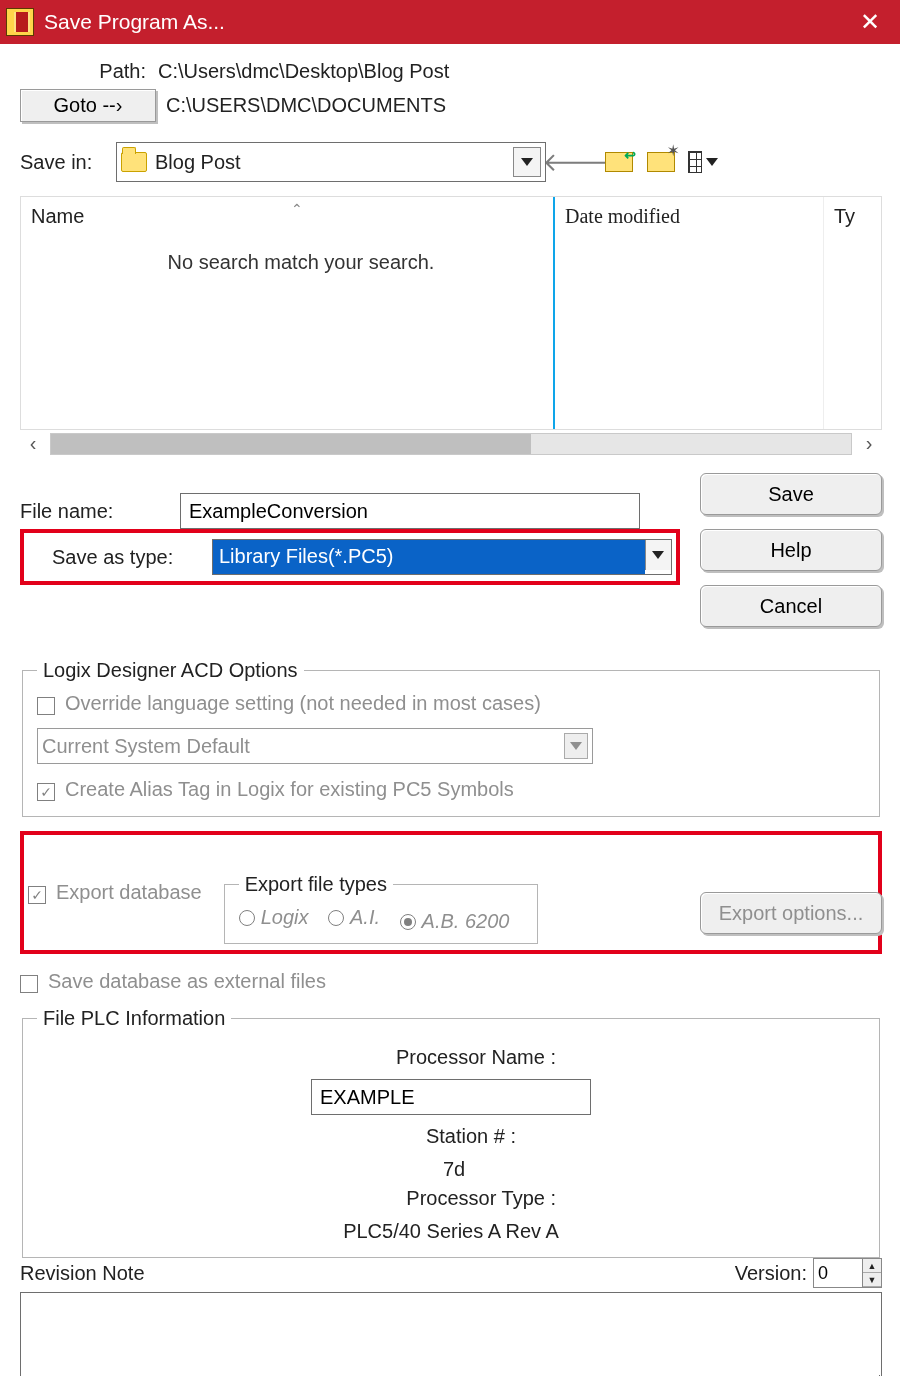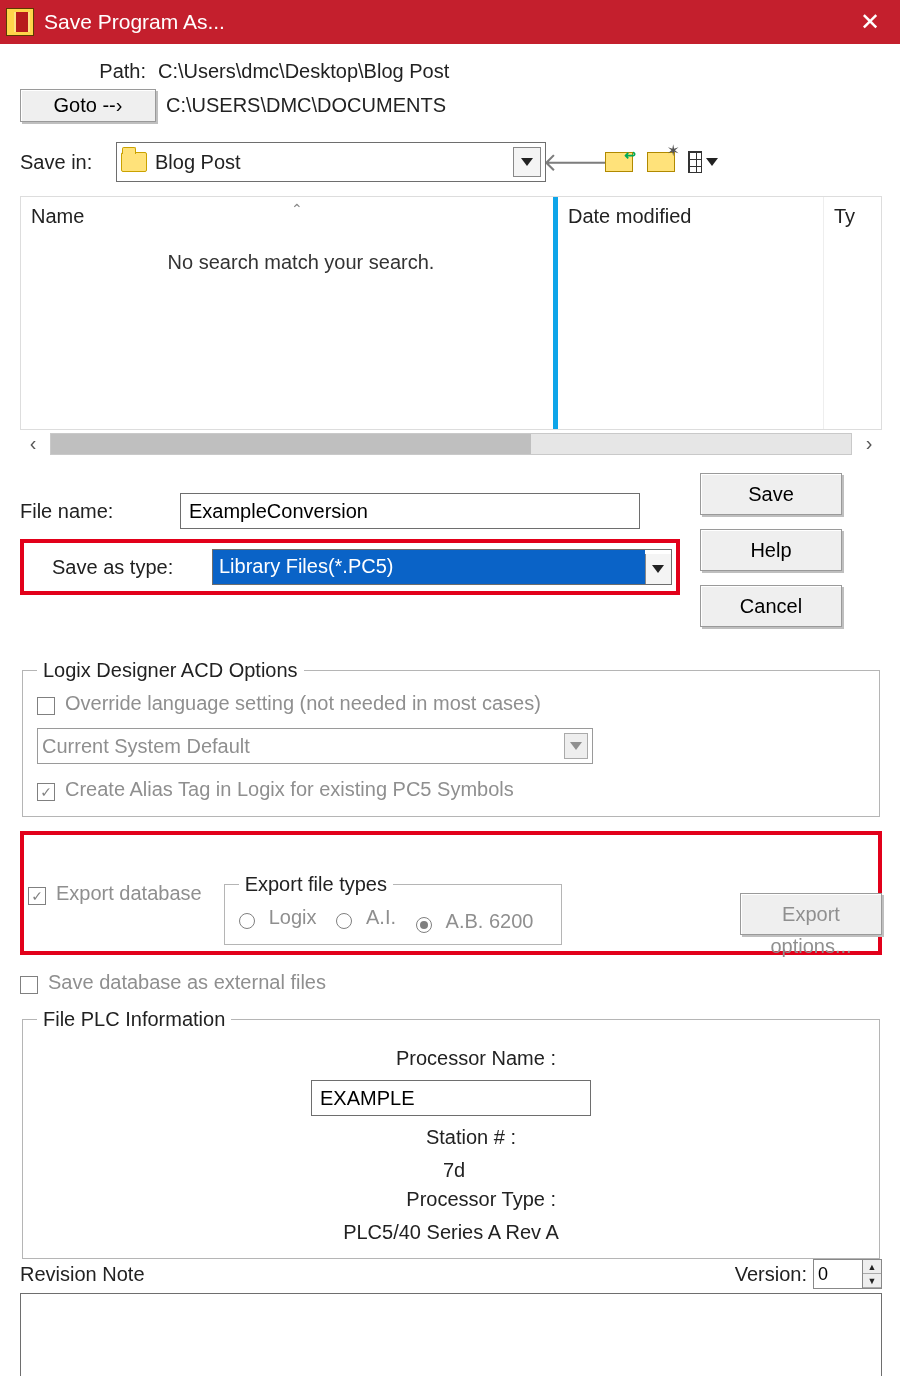--- a/index.html
+++ b/index.html
@@ -12,21 +12,21 @@
   .titlebar .title { color:#fff; font-size:21px; margin-left:10px; flex:1; }
   .titlebar .close  { color:#fff; font-size:24px; width:48px; text-align:center; cursor:pointer; }
 
   .body { padding:16px 18px 0 20px; font-size:20px; color:#222; }
 
   
   .row { display:flex; align-items:center; margin-bottom:6px; }
   .lbl-right { text-align:right; }
   .btn { background:#efefef; border:1px solid #9a9a9a; box-shadow:inset 1px 1px 0 #fff, 2px 2px 0 #bfbfbf; padding:4px 12px; font-size:20px; cursor:pointer; }
   .btn.w130 { width:136px; text-align:center; }
-  .btn.action { width:142px; height:42px; line-height:32px; text-align:center; }
+  .btn.action { width:182px; height:42px; line-height:32px; text-align:center;border-radius:6px; }
 
   
   .savein { display:flex; align-items:center; margin-top:20px; }
   .savein-combo { flex: 0 0 430px; height:40px; border:1px solid #6e6e6e; display:flex; align-items:center; padding:0 4px; margin-left:8px; position:relative; }
   .folder16 { width:26px; height:20px; background:#ffe27a; border:1px solid #caa200; border-radius:2px; margin-right:8px; position:relative; }
   .folder16::before { content:""; position:absolute; top:-6px; left:0; width:12px; height:6px; background:#ffe27a; border:1px solid #caa200; border-bottom:none; border-radius:2px 2px 0 0; }
   .dd-arrow { margin-left:auto; width:28px; height:30px; border:1px solid #888; background:#f4f4f4; display:flex; align-items:center; justify-content:center; }
   .tri { width:0; height:0; border-left:6px solid transparent; border-right:6px solid transparent; border-top:8px solid #222; }
 
   .toolbtns { display:flex; align-items:center; gap:12px; margin-left:16px; }
@@ -42,49 +42,49 @@
     linear-gradient(#333,#333) 0 7px/100% 1px no-repeat,
     linear-gradient(#333,#333) 0 14px/100% 1px no-repeat,
     linear-gradient(#333,#333) 0 0/1px 100% no-repeat,
     linear-gradient(#333,#333) 7px 0/1px 100% no-repeat,
     linear-gradient(#333,#333) 14px 0/1px 100% no-repeat; }
 
   
   .filelist { margin-top:14px; border:1px solid #ddd; height:234px; position:relative; background:#fff; display:flex; }
   .filelist .col { padding:8px 10px; font-size:20px; }
   .filelist .col-name { flex:1; }
-  .filelist .col-date { width:270px; border-left:5px solid #0ea5e9; }
+  .filelist .col-date { width:270px; border-left:2px solid #0ea5e9;font-family:Liberation Serif, serif; }
   .filelist .col-ty   { width:58px; border-left:1px solid #eee; }
   .filelist .sort-caret { position:absolute; left:270px; top:4px; font-size:14px; color:#888; }
   .empty-msg { position:absolute; left:0; right:300px; top:54px; text-align:center; color:#333; font-size:20px; }
 
   .hscroll { display:flex; align-items:center; margin-top:2px; }
   .hscroll .arrow { width:26px; text-align:center; font-size:20px; color:#555; }
   .hscroll .track { height:22px; flex:1; background:#e6e6e6; border:1px solid #c9c9c9; position:relative; margin:0 4px; }
   .hscroll .thumb { position:absolute; left:0; top:0; height:100%; width:60%; background:#bfbfbf; }
 
   
   .form-row { display:flex; align-items:center; margin-top:20px; }
   .form-row .flabel { width:160px; }
   .text-input { height:36px; border:1px solid #6e6e6e; padding:2px 8px; font-size:20px; background:#fff; }
   .actions-col { width:182px; }
 
   .select-hl { background:#0a63c7; color:#fff; padding:2px 6px; font-size:20px; display:inline-block; width:100%; height:100%; line-height:28px; }
-  .combo { height:36px; border:1px solid #6e6e6e; display:flex; align-items:flex-end; padding:0; position:relative; }
+  .combo { height:36px; border:1px solid #6e6e6e; display:flex; align-items:flex-start; padding:0; position:relative; }
   .combo .dd { margin-left:auto; width:28px; height:30px; border-left:1px solid #888; background:#f4f4f4; display:flex; align-items:center; justify-content:center; }
 
   .red-box { border:4px solid #e2001a; padding:6px 4px; margin-top:6px; }
 
   fieldset { border:1px solid #b5b5b5; padding:10px 14px 14px 14px; margin-top:32px; }
   legend   { font-size:20px; padding:0 6px; color:#222; }
 
   .disabled { color:#8f8f8f; }
   .chk { display:inline-flex; align-items:flex-end; gap:10px; }
   .chk-box { width:18px; height:18px; border:1px solid #808080; background:#fff; display:inline-flex; align-items:center; justify-content:center; font-size:14px; color:#808080; }
-  .radio { display:inline-flex; align-items:flex-end; gap:14px; margin-right:14px; }
+  .radio { display:inline-flex; align-items:center; gap:6px; margin-right:14px;font-style:italic; }
   .radio .r { width:16px; height:16px; border:1px solid #808080; border-radius:50%; display:inline-flex; align-items:center; justify-content:center; }
   .radio .r.sel::after { content:""; width:8px; height:8px; background:#808080; border-radius:50%; }
 
   .tiny-combo { border:1px solid #9a9a9a; display:flex; align-items:center; padding:2px 4px; width:556px; height:36px; color:#8f8f8f; margin-top:8px; }
   .tiny-combo .dd { margin-left:auto; width:24px; height:26px; border:1px solid #aaa; background:#eee; display:flex; align-items:center; justify-content:center; }
   .export-types-fs { border:1px solid #b5b5b5; padding:10px 14px; margin-left:22px; }
   .export-types-fs legend { font-size:20px; padding:0 6px; color:#222; }
 
   .plc-row { display:flex; align-items:center; gap:10px; margin-top:6px;flex-direction:column; }
   .plc-row .plabel { width:210px; text-align:right; }
@@ -161,21 +161,21 @@
   </div>
 
   
   <div style="display:flex; align-items:flex-start; margin-top:18px;">
     <div style="flex:1;">
       <div class="form-row">
         <div class="flabel">File name:</div>
         <input class="text-input" style="width: 460px;" value="ExampleConversion">
       </div>
 
-      <div class="red-box" style="margin-top:10px;padding-left:28px;">
+      <div class="red-box" style="margin-top:0;padding-left:28px;">
         <div class="form-row" style="margin-top:0">
           <div class="flabel">Save as type:</div>
           <div class="combo" style="width:460px">
             <span class="select-hl">Library Files(*.PC5)</span>
             <span class="dd">
                 <span class="tri"></span>
               </span>
           </div>
         </div>
       </div>

